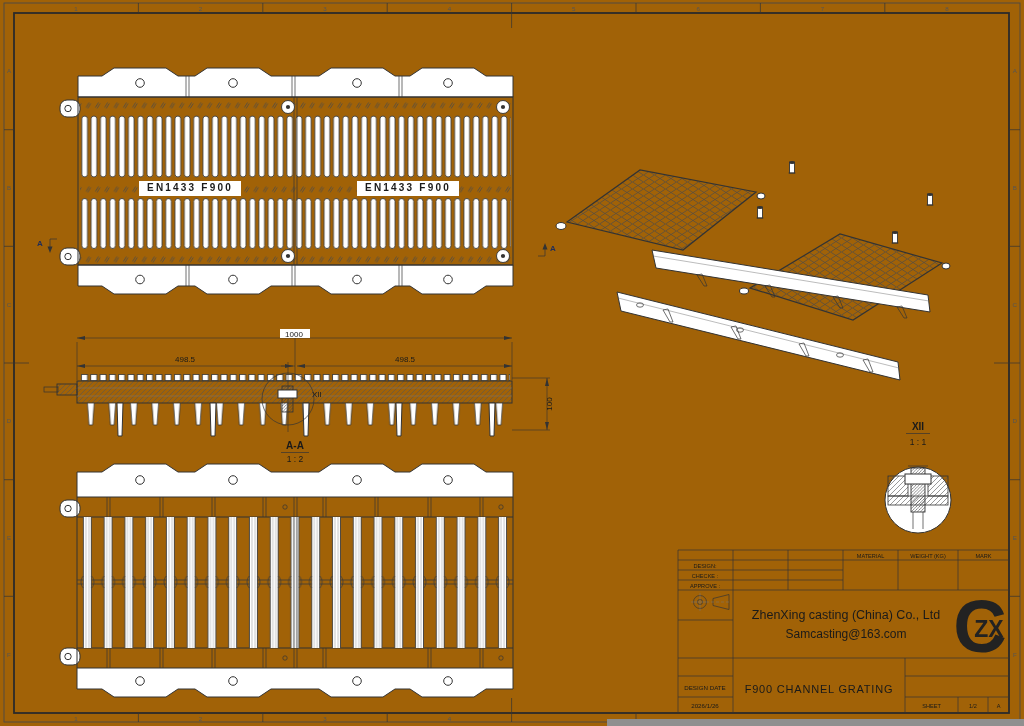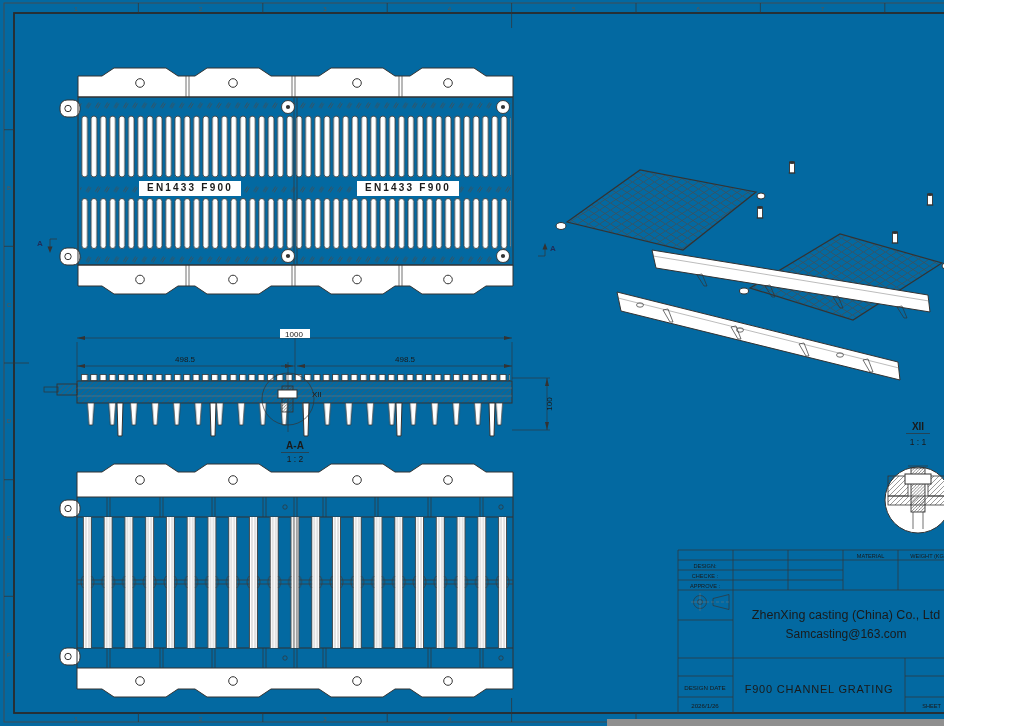--- a/index.html
+++ b/index.html
@@ -1,16 +1,16 @@
 <!DOCTYPE html>
 <html><head>
 <meta charset="utf-8">
 <style>
   html,body{margin:0;padding:0;background:#fff;}
-  .stage{position:relative;width:944px;height:726px;background:#0369a1;overflow:hidden;}
+  .stage{position:relative;width:1024px;height:726px;background:#a16207;overflow:hidden;}
   svg{position:absolute;left:0;top:0;}
   text{font-family:"Liberation Sans","DejaVu Sans",sans-serif;fill:#222;}
   .zone{font-size:6.2px;fill:#555;}
   .dim{font-size:8px;fill:#1a1a1a;}
   .stamp{font-size:10px;font-weight:bold;letter-spacing:2.2px;fill:#1a1a1a;}
   .vlabel{font-size:10px;font-weight:bold;fill:#1a1a1a;}
   .vscale{font-size:8.5px;fill:#1a1a1a;}
   .tb-s{font-size:5.6px;fill:#1a1a1a;}
   .tb-m{font-size:6.2px;fill:#1a1a1a;}
   .tb-co{font-size:12.5px;fill:#1a1a1a;}

